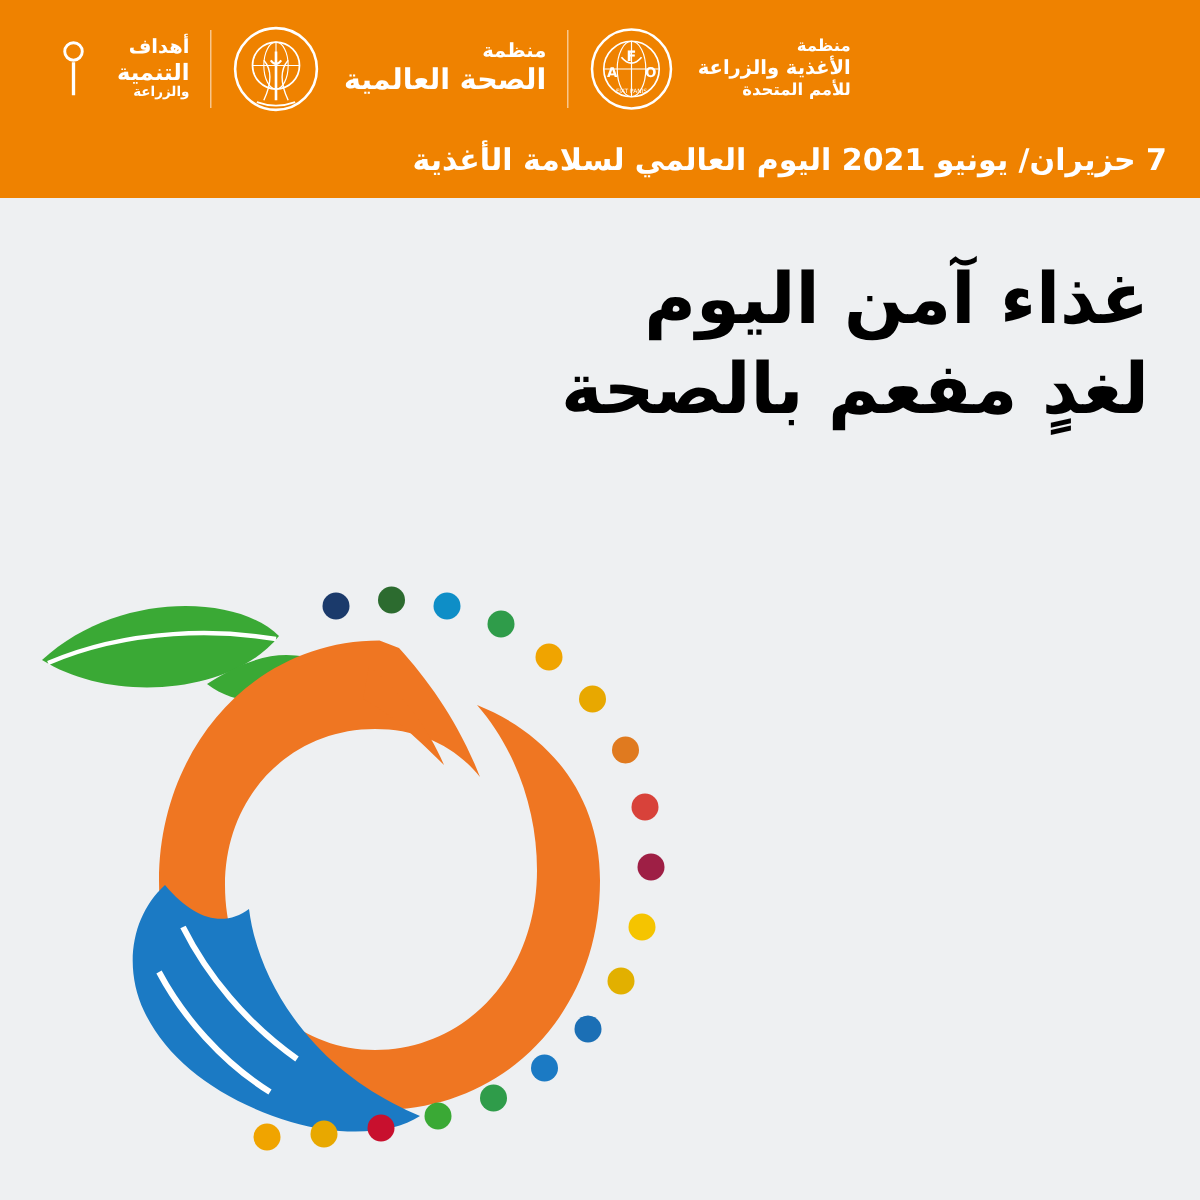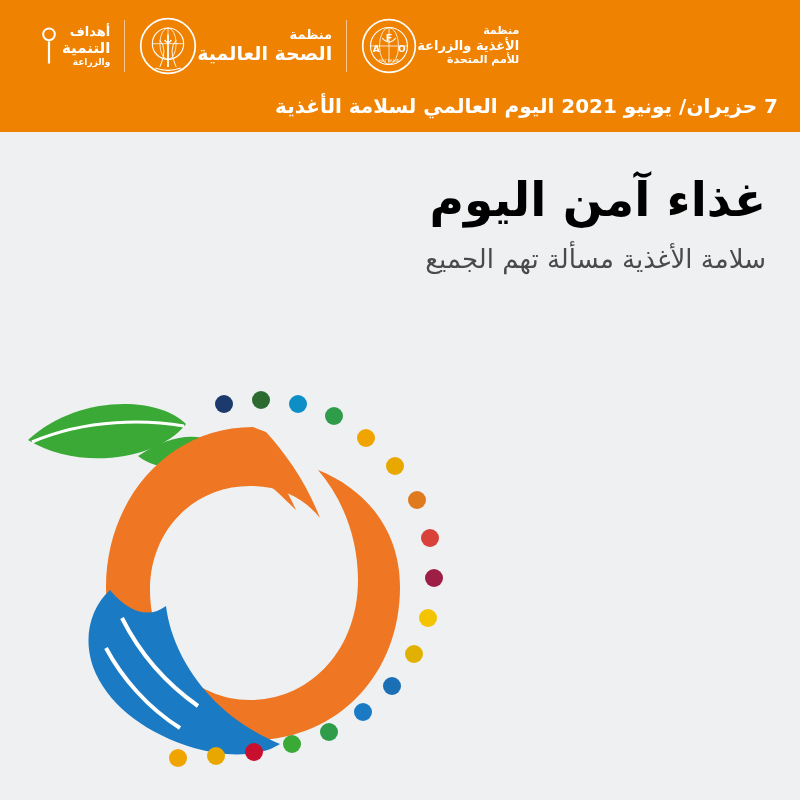--- a/index.html
+++ b/index.html
@@ -29,21 +29,21 @@
     flex-direction: row;
     align-items: center;
     justify-content: flex-end;
     gap: 0;
     height: 72px;
   }
   .logo-block {
     display: flex;
     flex-direction: row;
     align-items: center;
-    gap: 0;
+    gap: 16px;
     padding: 0 14px;
   }
   .logo-div {
     width: 1px;
     height: 52px;
     background: rgba(255,255,255,0.55);
     flex: 0 0 auto;
   }
   .logo-text {
     text-align: right;
@@ -189,21 +189,21 @@
 
     </div>
 
     <div class="header-date">7 حزيران/ يونيو 2021  اليوم العالمي لسلامة الأغذية</div>
   </div>
 
   <div class="body">
 
     <div class="headline">
       <div class="line">غذاء آمن اليوم</div>
-      <div class="subhead">سلامة الأغذية مسألة تهم الجميع</div>
+      <div class="line">لغدٍ مفعم بالصحة</div>
     </div>
 
     <svg class="emblem" viewBox="0 0 490 390">
 
       <g>
         <path d="M10 58 C60 12 140 14 168 42 C138 80 58 88 10 58 Z" fill="#3aa935"></path>
         <path d="M14 60 C70 36 130 38 166 44" fill="none" stroke="#ffffff" stroke-width="3"></path>
         <path d="M120 74 C150 54 176 50 196 60 C184 86 146 94 120 74 Z" fill="#3aa935"></path>
       </g>
 

